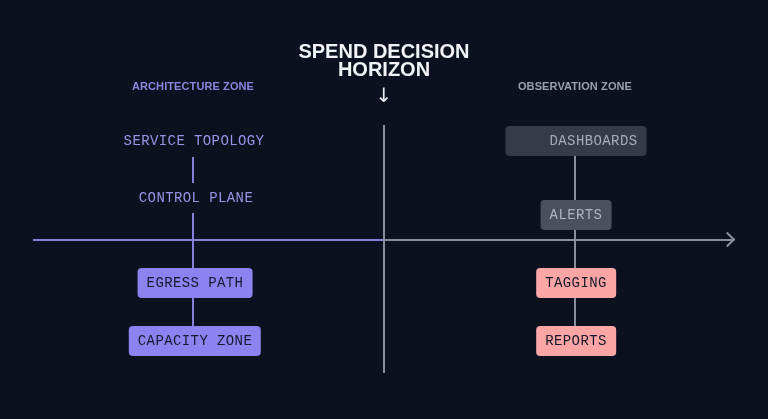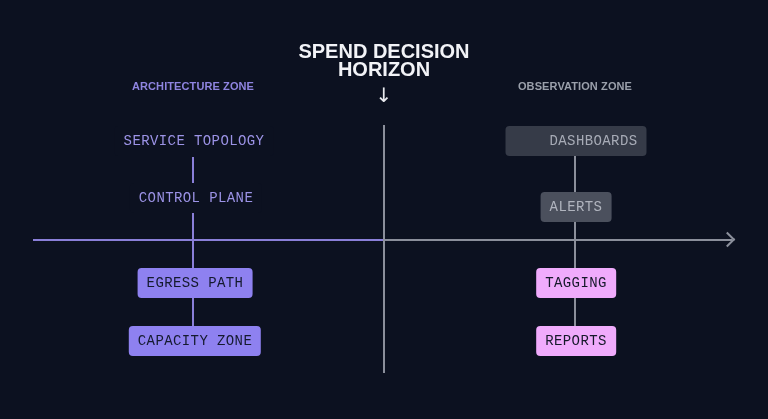--- a/index.html
+++ b/index.html
@@ -33,21 +33,21 @@
       font-size: 14px; letter-spacing: 0.4px;
       height: 30px; line-height: 30px;
       padding: 0 9px; border-radius: 4px;
       white-space: nowrap; transform: translateX(-50%);
       box-sizing: border-box;
     }
     .node.plain { color: #9c93e6; background: transparent; }
     .node.purple { background: #8e81f0; color: #141a2e; }
     .node.dark { background: #363b48; color: #a7abb6; }
     .node.mid { background: #4b505d; color: #b0b4be; }
-    .node.light { background: #f0abfc; color: #15192a; }
+    .node.light { background: #fca5a5; color: #15192a; }
     .arrowhead {
       width: 9px; height: 9px;
       border-top: 2px solid #8b8f9b; border-right: 2px solid #8b8f9b;
       transform: rotate(45deg);
     }
   </style>
 </head>
 <body>
 
 <div class="abs line purple" style="left:33px; top:239px; width:351px; height:2px;"></div>
@@ -67,15 +67,15 @@
 <div class="abs line purple" style="left:192px; top:157px; width:2px; height:170px;"></div>
 
 <div class="abs line" style="left:574px; top:156px; width:2px; height:170px;"></div>
 
 <div class="abs node plain" style="left:194px; top:126px; background:#0c1120;">SERVICE TOPOLOGY</div>
 <div class="abs node plain" style="left:196px; top:183px; background:#0c1120;">CONTROL PLANE</div>
 <div class="abs node purple" style="left:195px; top:268px;">EGRESS PATH</div>
 <div class="abs node purple" style="left:195px; top:326px;">CAPACITY ZONE</div>
 
 <div class="abs node dark" style="left:576px; top:126px;padding-left:44px;">DASHBOARDS</div>
-<div class="abs node mid" style="left:576px; top:192px;">ALERTS</div>
+<div class="abs node mid" style="left:576px; top:200px;">ALERTS</div>
 <div class="abs node light" style="left:576px; top:268px;">TAGGING</div>
 <div class="abs node light" style="left:576px; top:326px;">REPORTS</div>
 
 </body></html>

